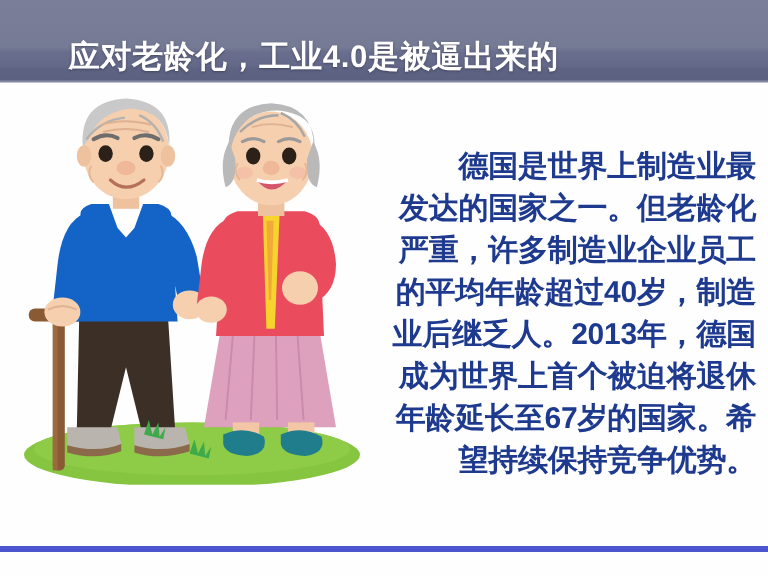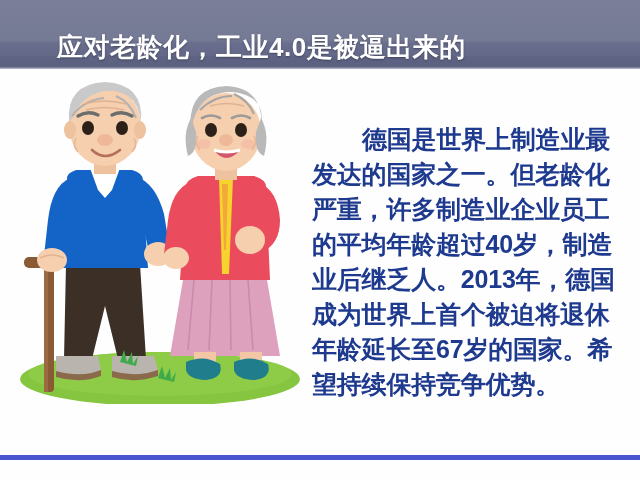--- a/index.html
+++ b/index.html
@@ -64,21 +64,21 @@
   .body-text {
     position: absolute;
     left: 312px;
     top: 122px;
     width: 318px;
     font-size: 25px;
     font-weight: bold;
     line-height: 35px;
     color: #1e3a8f;
     text-indent: 50px;
-    text-align: left;
+    text-align: right;
     letter-spacing: -0.2px;
     word-break: break-all;
   }
 
   
   .bottom-rule {
     position: absolute;
     left: 0;
     top: 455px;
     width: 640px;

